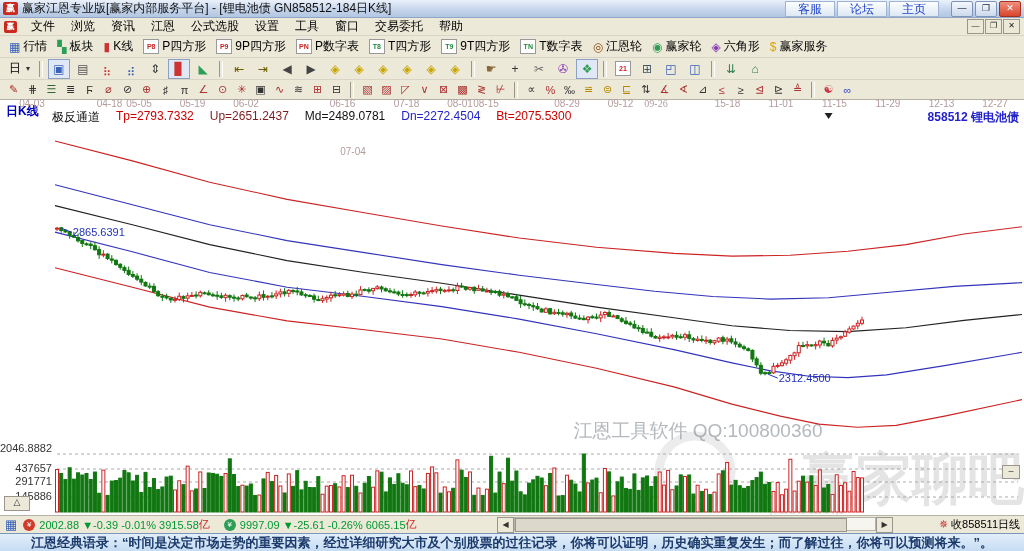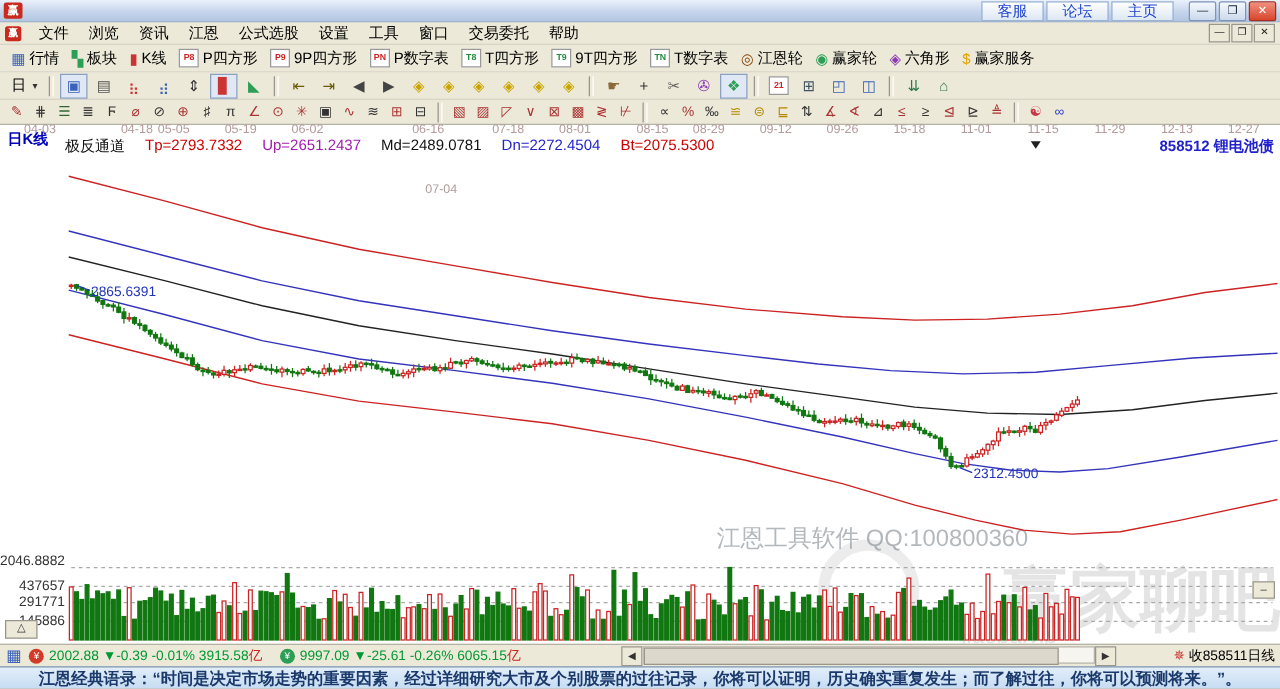--- a/index.html
+++ b/index.html
@@ -72,20 +72,21 @@
     display:flex;align-items:center;justify-content:center;}
   #quotebar .qt{font-size:13px;font-weight:bold;color:#1b3a6b;white-space:nowrap;}
 </style>
 </head>
 <body>
 
 <div id="app">
 
   <div id="titlebar" class="row">
     <div class="logo">赢</div>
+    <div class="title">赢家江恩专业版[赢家内部服务平台] - [锂电池债  GN858512-184日K线]</div>
     <div class="links" id="titlelinks">
         <div class="linkbtn">客服</div>
         <div class="linkbtn">论坛</div>
         <div class="linkbtn">主页</div>
       </div>
     <div class="winbtns">
       <div class="wbtn">—</div>
       <div class="wbtn">❐</div>
       <div class="wbtn close">✕</div>
     </div>
@@ -865,35 +866,35 @@
     <div id="dates">
         <span class="datelabel" style="left: 32px;">04-03</span>
         <span class="datelabel" style="left: 85.5px; margin-left: 24px;">04-18</span>
         <span class="datelabel" style="left: 139px;">05-05</span>
         <span class="datelabel" style="left: 192.5px;">05-19</span>
         <span class="datelabel" style="left: 246px;">06-02</span>
         <span class="datelabel" style="left: 299.5px; margin-left: 43px;">06-16</span>
         <span class="datelabel" style="left: 353px; margin-top: 48px;">07-04</span>
         <span class="datelabel" style="left: 406.5px;">07-18</span>
         <span class="datelabel" style="left: 460px;">08-01</span>
-        <span class="datelabel" style="left: 522px;">08-15</span>
+        <span class="datelabel" style="left: 486px;">08-15</span>
         <span class="datelabel" style="left: 567px;">08-29</span>
         <span class="datelabel" style="left: 620.5px;">09-12</span>
-        <span class="datelabel" style="left: 674px;">09-26</span>
+        <span class="datelabel" style="left: 656px; font-family: Liberation Serif, serif;">09-26</span>
         <span class="datelabel" style="left: 727.5px;">15-18</span>
         <span class="datelabel" style="left: 781px;">11-01</span>
         <span class="datelabel" style="left: 834.5px;">11-15</span>
         <span class="datelabel" style="left: 888px;">11-29</span>
         <span class="datelabel" style="left: 941.5px;">12-13</span>
         <span class="datelabel" style="left: 995px;">12-27</span>
       </div>
     <div id="legendrow">
       <span style="color:#111;">极反通道</span>
     <span style="color: rgb(204, 0, 0);">Tp=2793.7332</span>
-        <span style="color: #a21caf;">Up=2651.2437</span>
+        <span style="color: #7f1d1d;">Up=2651.2437</span>
         <span style="color: rgb(17, 17, 17);">Md=2489.0781</span>
         <span style="color: rgb(34, 34, 204);">Dn=2272.4504</span>
         <span style="color: rgb(204, 0, 0);">Bt=2075.5300</span>
       </div>
     <div id="symbolbl">858512 锂电池债</div>
     <div class="panelbtn" style="left:4px;top:396px;width:24px;height:13px;">△</div>
     <div class="panelbtn" style="left:1002px;top:365px;width:16px;height:12px;">–</div>
   </div>
 
   <div id="statusbar" class="row">

